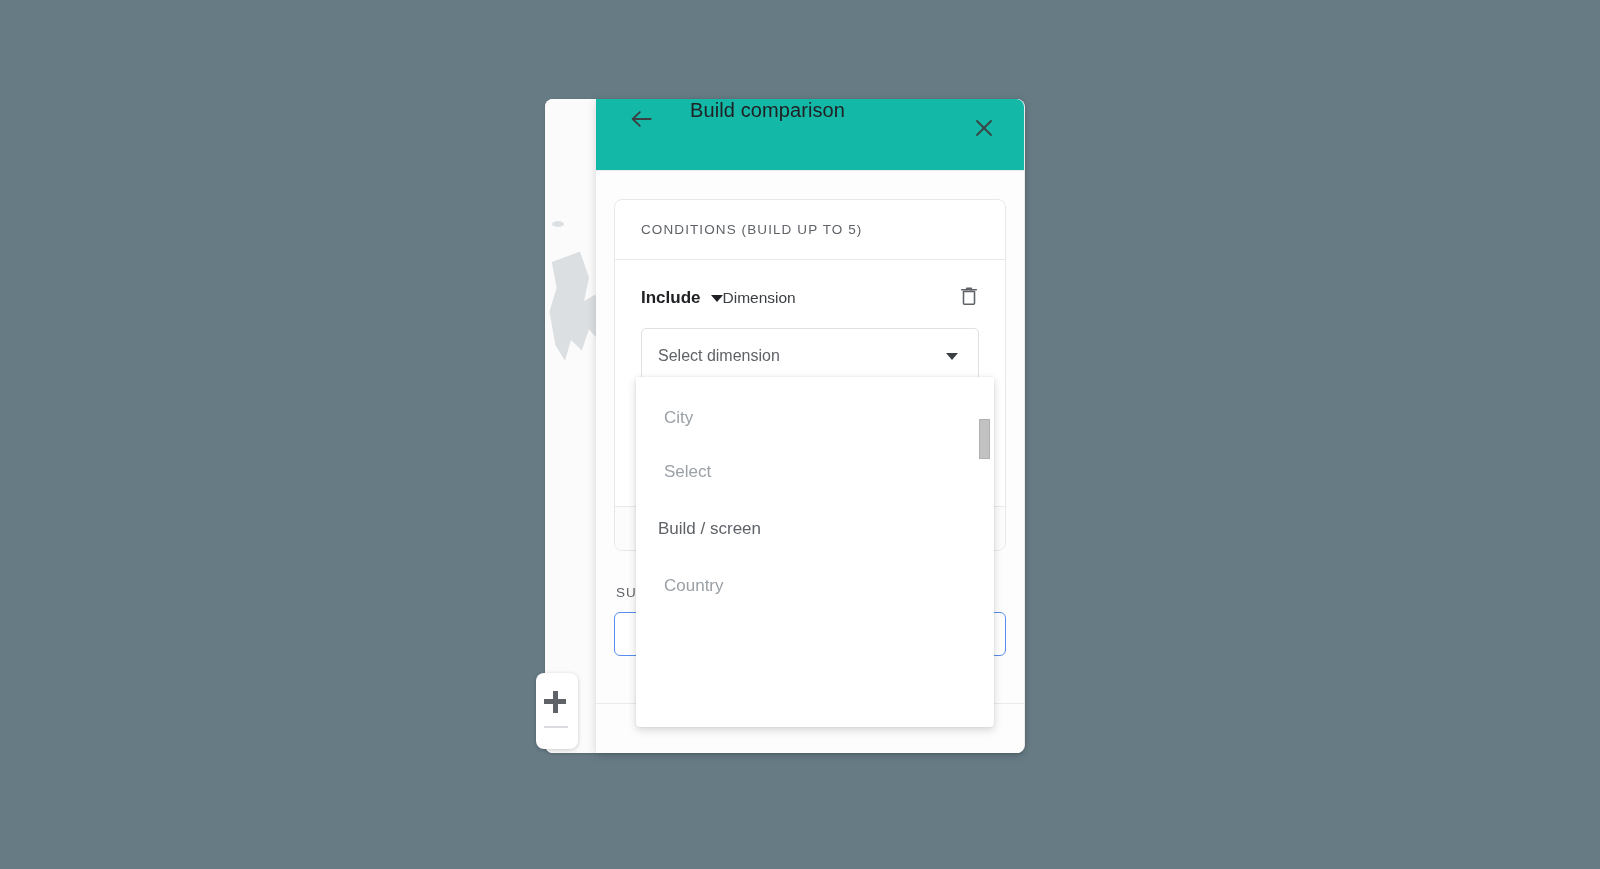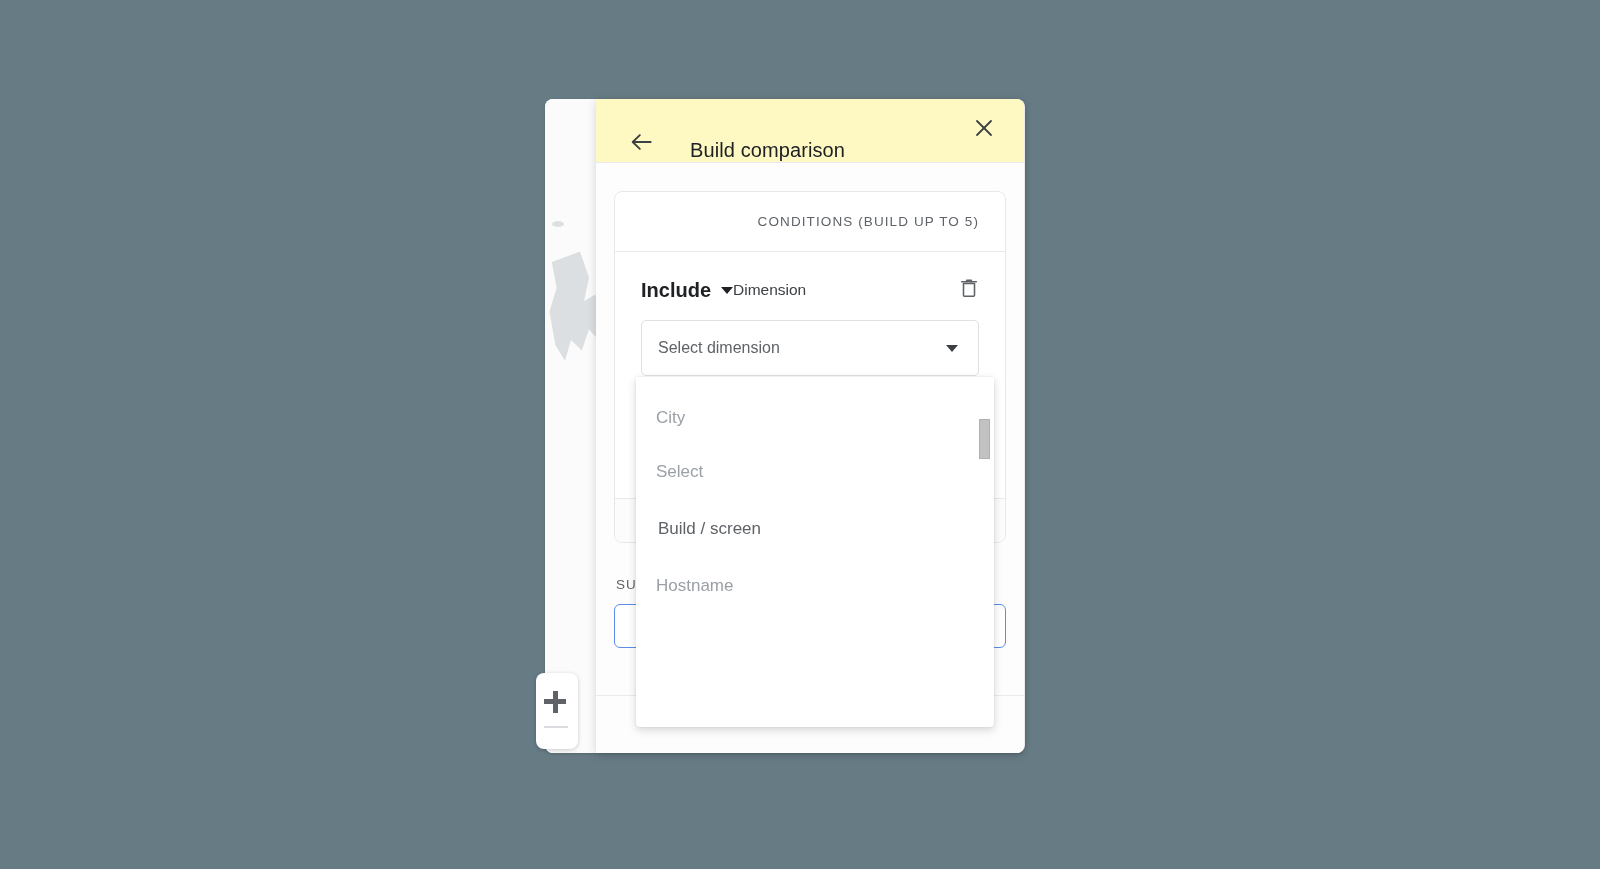--- a/index.html
+++ b/index.html
@@ -121,25 +121,25 @@
     width: 428px;
     height: 654px;
     background: #ffffff;
     border-radius: 0 8px 8px 0;
     overflow: hidden;
     box-shadow: 0 2px 10px rgba(0,0,0,0.16);
   }
 
   #dialog-header {
     position: relative;
-    height: 64px;
-    background: #fef9c3;
+    height: 72px;
+    background: #14b8a6;
     border-bottom: 1px solid #e8eaed;
     display: flex;
-    align-items: flex-end;
+    align-items: flex-start;
   }
 
   .hdr-icon-btn {
     width: 40px;
     height: 40px;
     display: flex;
     align-items: center;
     justify-content: center;
     border-radius: 50%;
     cursor: pointer;
@@ -168,21 +168,20 @@
   #conditions-card {
     border: 1px solid #e6e8ea;
     border-radius: 8px;
     background: #ffffff;
     overflow: hidden;
   }
 
   #conditions-head {
     padding: 22px 26px;
     border-bottom: 1px solid #e8eaed;
-    text-align: right;
   }
   #conditions-head-label {
     font-size: 13.5px;
     letter-spacing: 1.1px;
     color: #5f6368;
   }
 
   #condition-row {
     padding: 24px 26px 30px 26px;
     position: relative;
@@ -192,21 +191,21 @@
     display: flex;
     align-items: center;
     height: 28px;
     margin-bottom: 16px;
   }
 
   #include-select {
     display: flex;
     align-items: center;
     cursor: pointer;
-    font-size: 20px;
+    font-size: 17px;
     font-weight: bold;
     color: #202124;
   }
   #include-caret {
     margin-left: 10px;
     width: 0; height: 0;
     border-left: 6px solid transparent;
     border-right: 6px solid transparent;
     border-top: 7px solid #202124;
   }
@@ -314,21 +313,21 @@
     align-items: center;
     padding-left: 22px;
     font-size: 17px;
     color: #5f6368;
   }
 
   .menu-item {
     height: 54px;
     display: flex;
     align-items: center;
-    padding-left: 20px;
+    padding-left: 28px;
     font-size: 17px;
     color: #9aa0a6;
     cursor: pointer;
   }
 
   #menu-scrollbar-track {
     position: absolute;
     right: 2px;
     top: 14px;
     width: 11px;
@@ -434,18 +433,18 @@
 
     <div id="dialog-footer"></div>
   </div>
 </div>
 
 <div id="dimension-menu">
   <div id="menu-list">
       <div class="menu-item">City</div>
       <div class="menu-item">Select</div>
       <div class="menu-group-header">Build / screen</div>
-      <div class="menu-item">Hostname</div>
+      <div class="menu-item">Country</div>
     </div>
   <div id="menu-scrollbar-track">
     <div id="menu-scrollbar-thumb"></div>
   </div>
 </div>
 
 </body></html>

